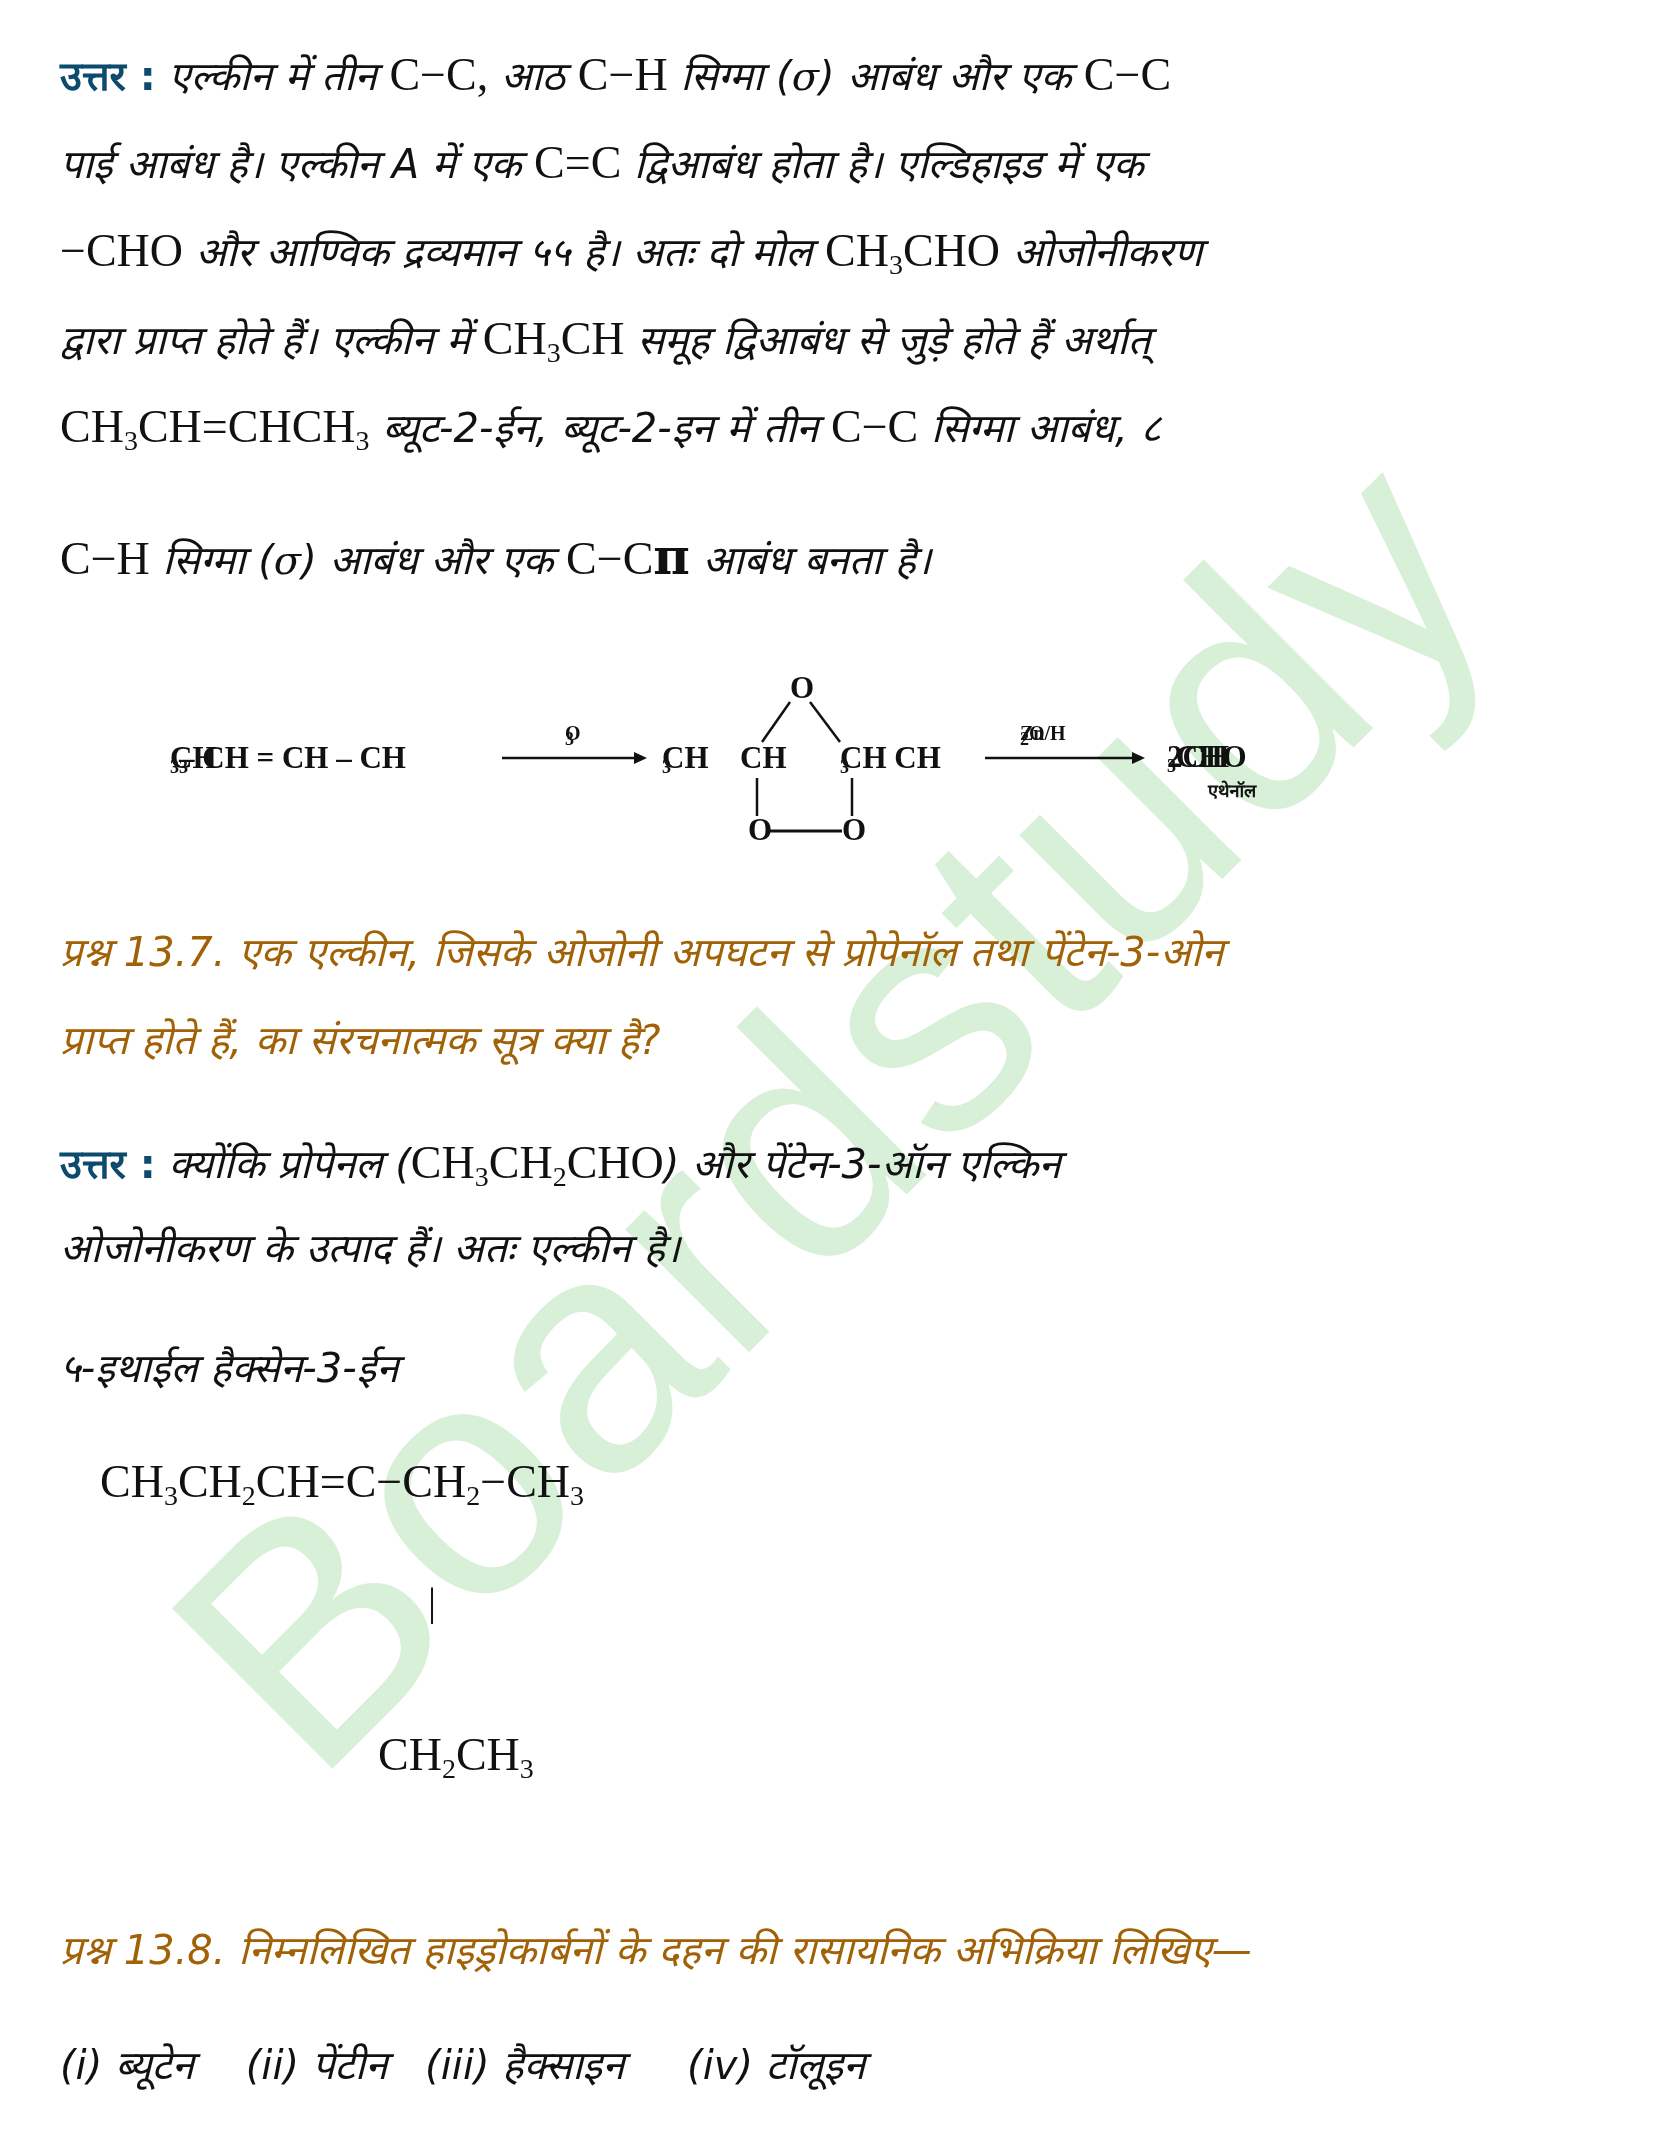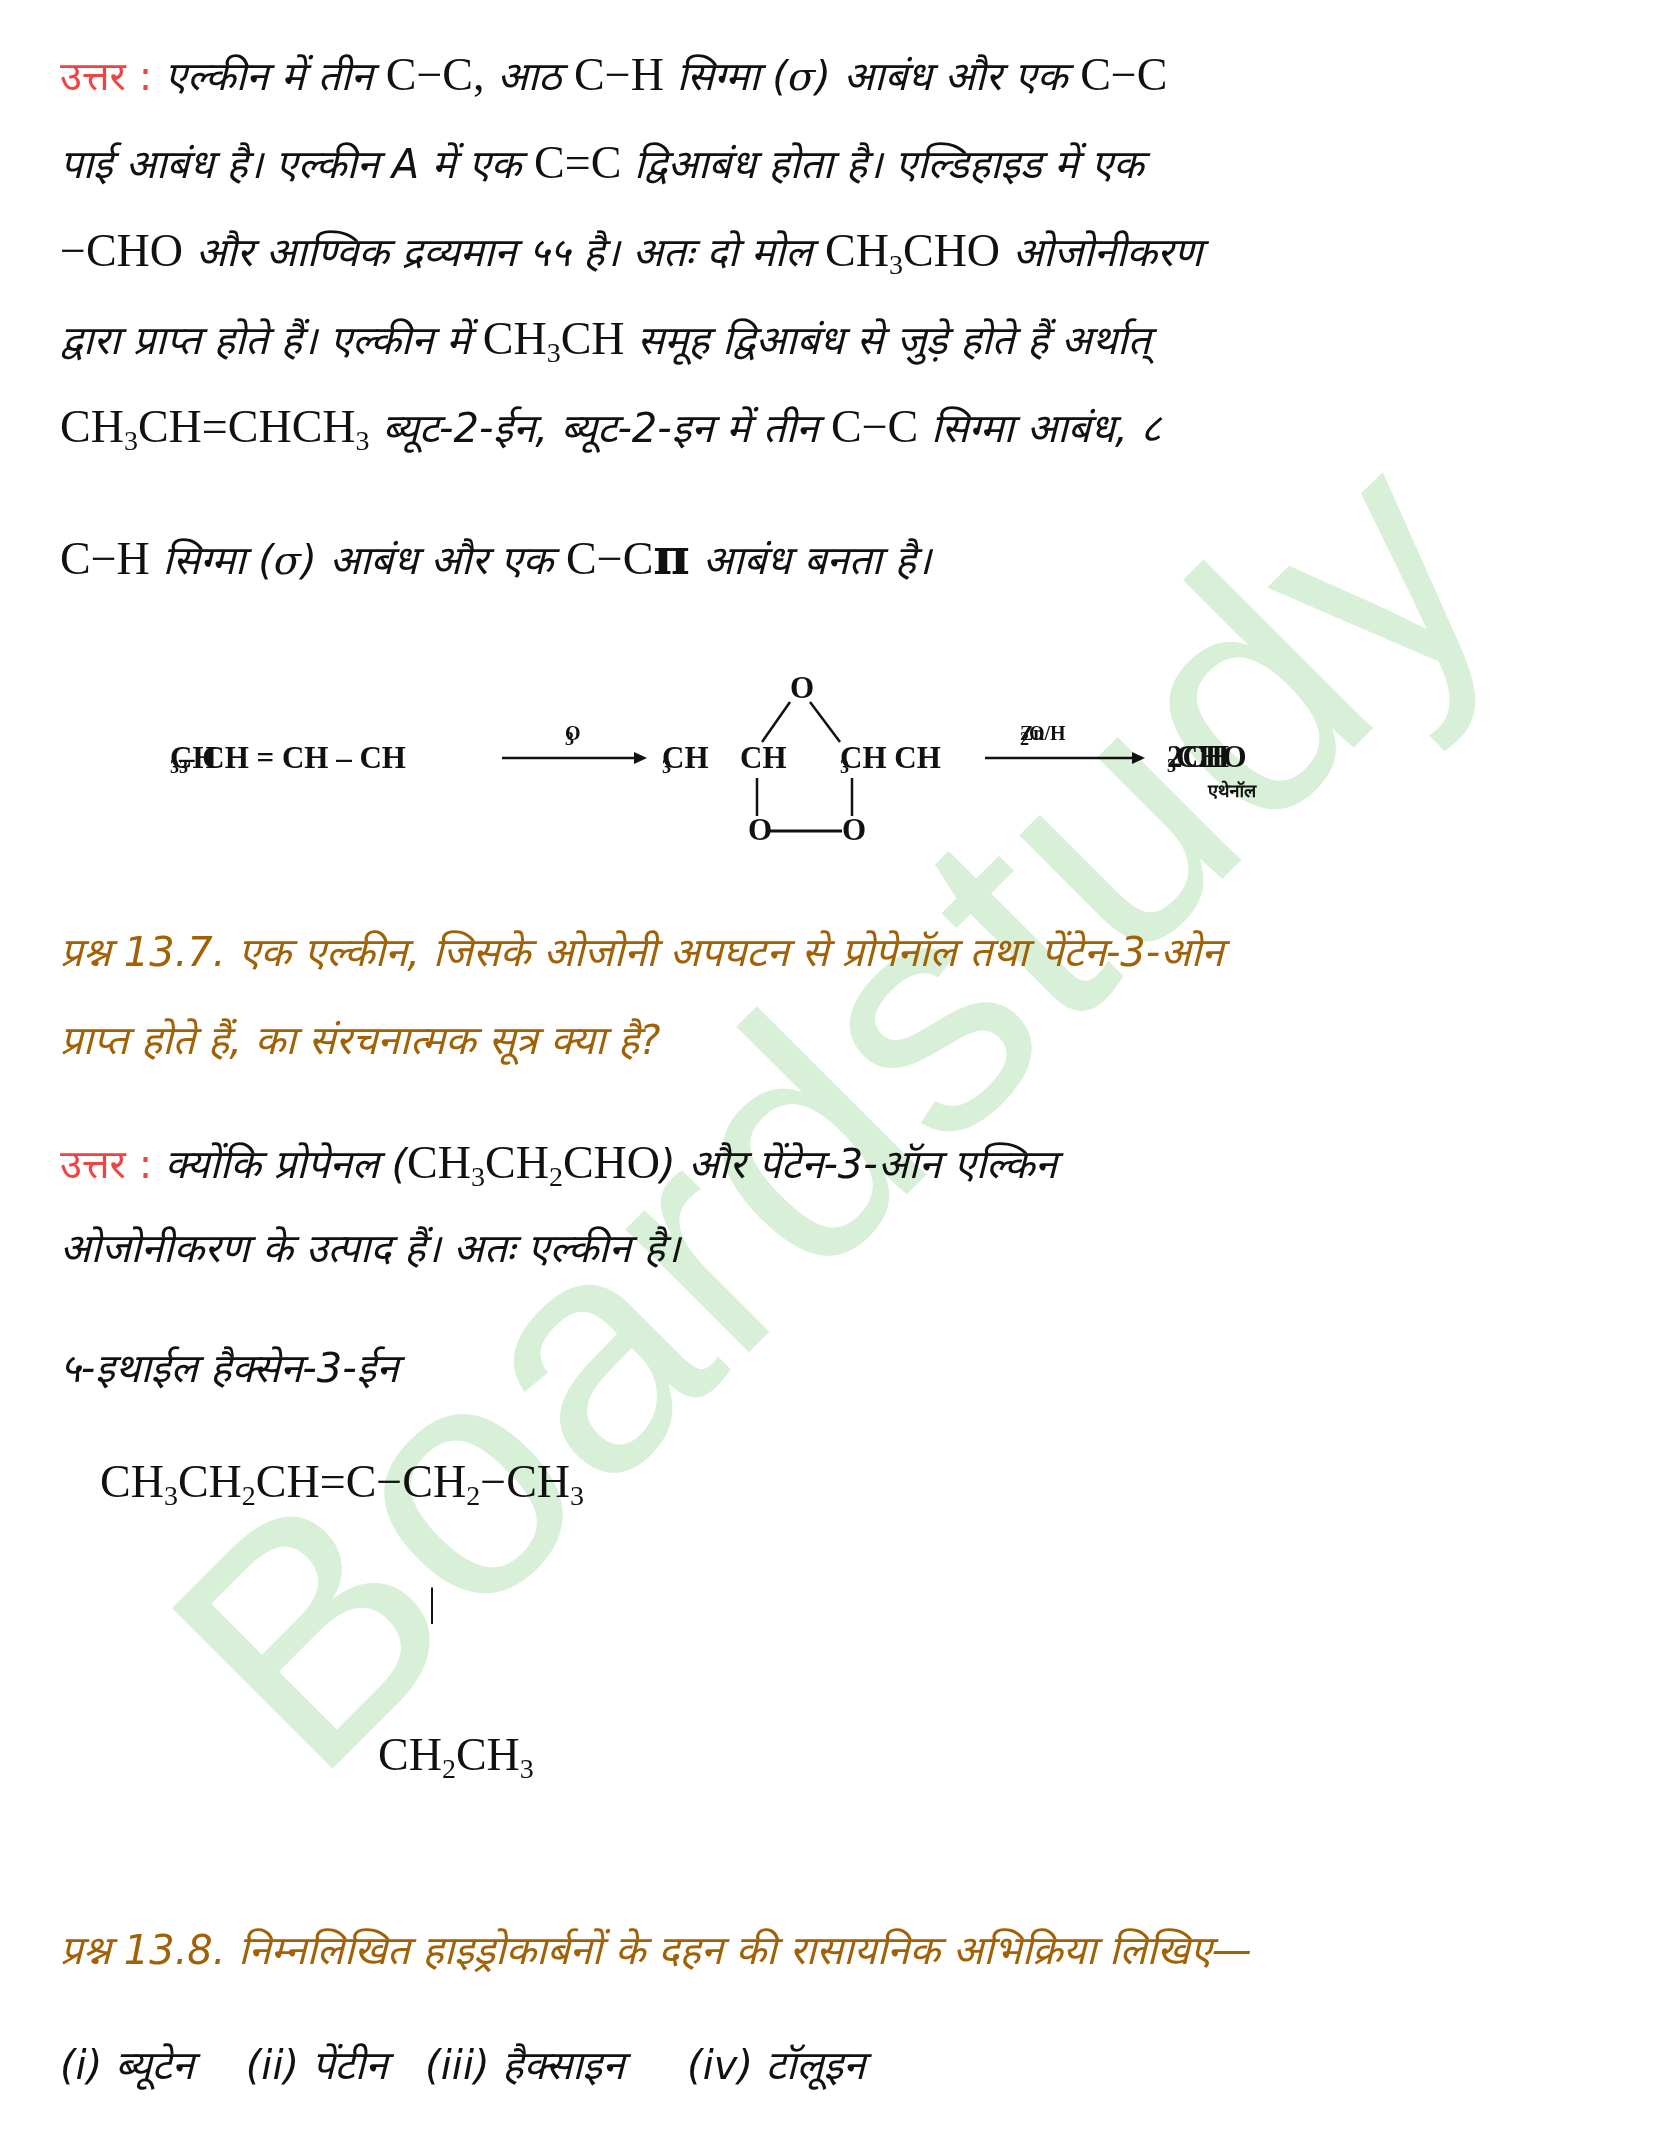--- a/index.html
+++ b/index.html
@@ -5,21 +5,21 @@
   html, body { margin:0; padding:0; background:#ffffff; }
   body { width:1658px; height:2145px; position:relative; overflow:hidden;
          font-family:"DejaVu Sans", sans-serif; color:#111; }
   .watermark { position:absolute; left:830px; top:1110px; transform:translate(-50%,-50%) rotate(-45deg);
                font-family:"Liberation Sans", sans-serif; font-size:330px; color:#d3efd3; white-space:nowrap;
                letter-spacing:2px; z-index:0; opacity:0.9; }
   .page { position:absolute; left:0; top:0; width:1658px; height:2145px; z-index:1; }
   .line { position:absolute; left:60px; font-size:40px; font-style:italic; white-space:nowrap; line-height:1; }
   .chem { font-family:"Liberation Serif", serif; font-style:normal; font-size:46px; }
   .chem sub { font-size:28px; vertical-align:-8px; line-height:0; }
-  .ans { color:#ef4444; font-weight:normal; font-style:normal; }
+  .ans { color:#0c4a6e; font-weight:bold; font-style:normal; }
   .q { color:#a16207; }
   .pi { font-family:"DejaVu Serif", serif; font-style:normal; font-weight:bold; font-size:50px; }
   .sigma { font-family:"DejaVu Serif", serif; font-size:40px; }
   .reaction { position:absolute; left:150px; top:660px; width:1200px; height:200px;
               font-family:"Liberation Serif", serif; font-weight:bold; font-size:31px; }
   .reaction span { position:absolute; white-space:nowrap; }
   .reaction sub { font-size:18px; vertical-align:-5px; }
   .struct { position:absolute; font-family:"Liberation Serif", serif; font-size:46px; white-space:nowrap; }
   .struct sub { font-size:28px; vertical-align:-8px; }
 </style>

